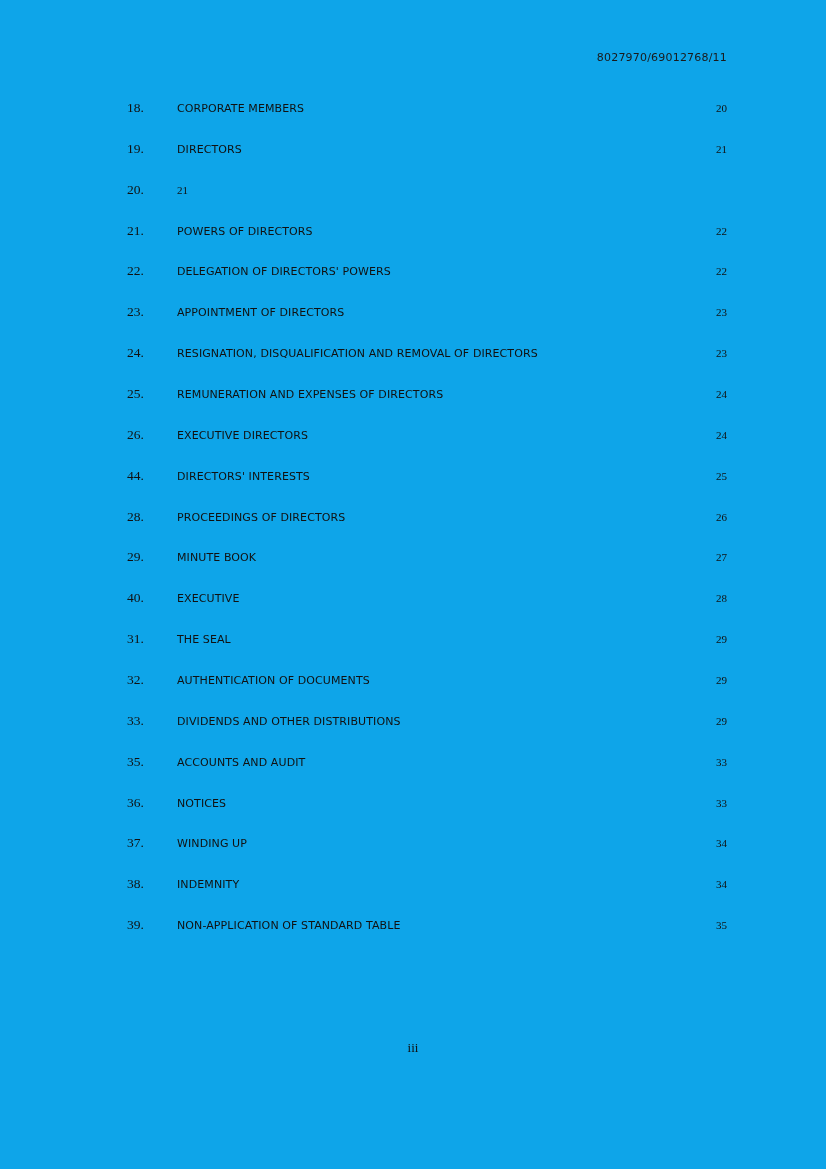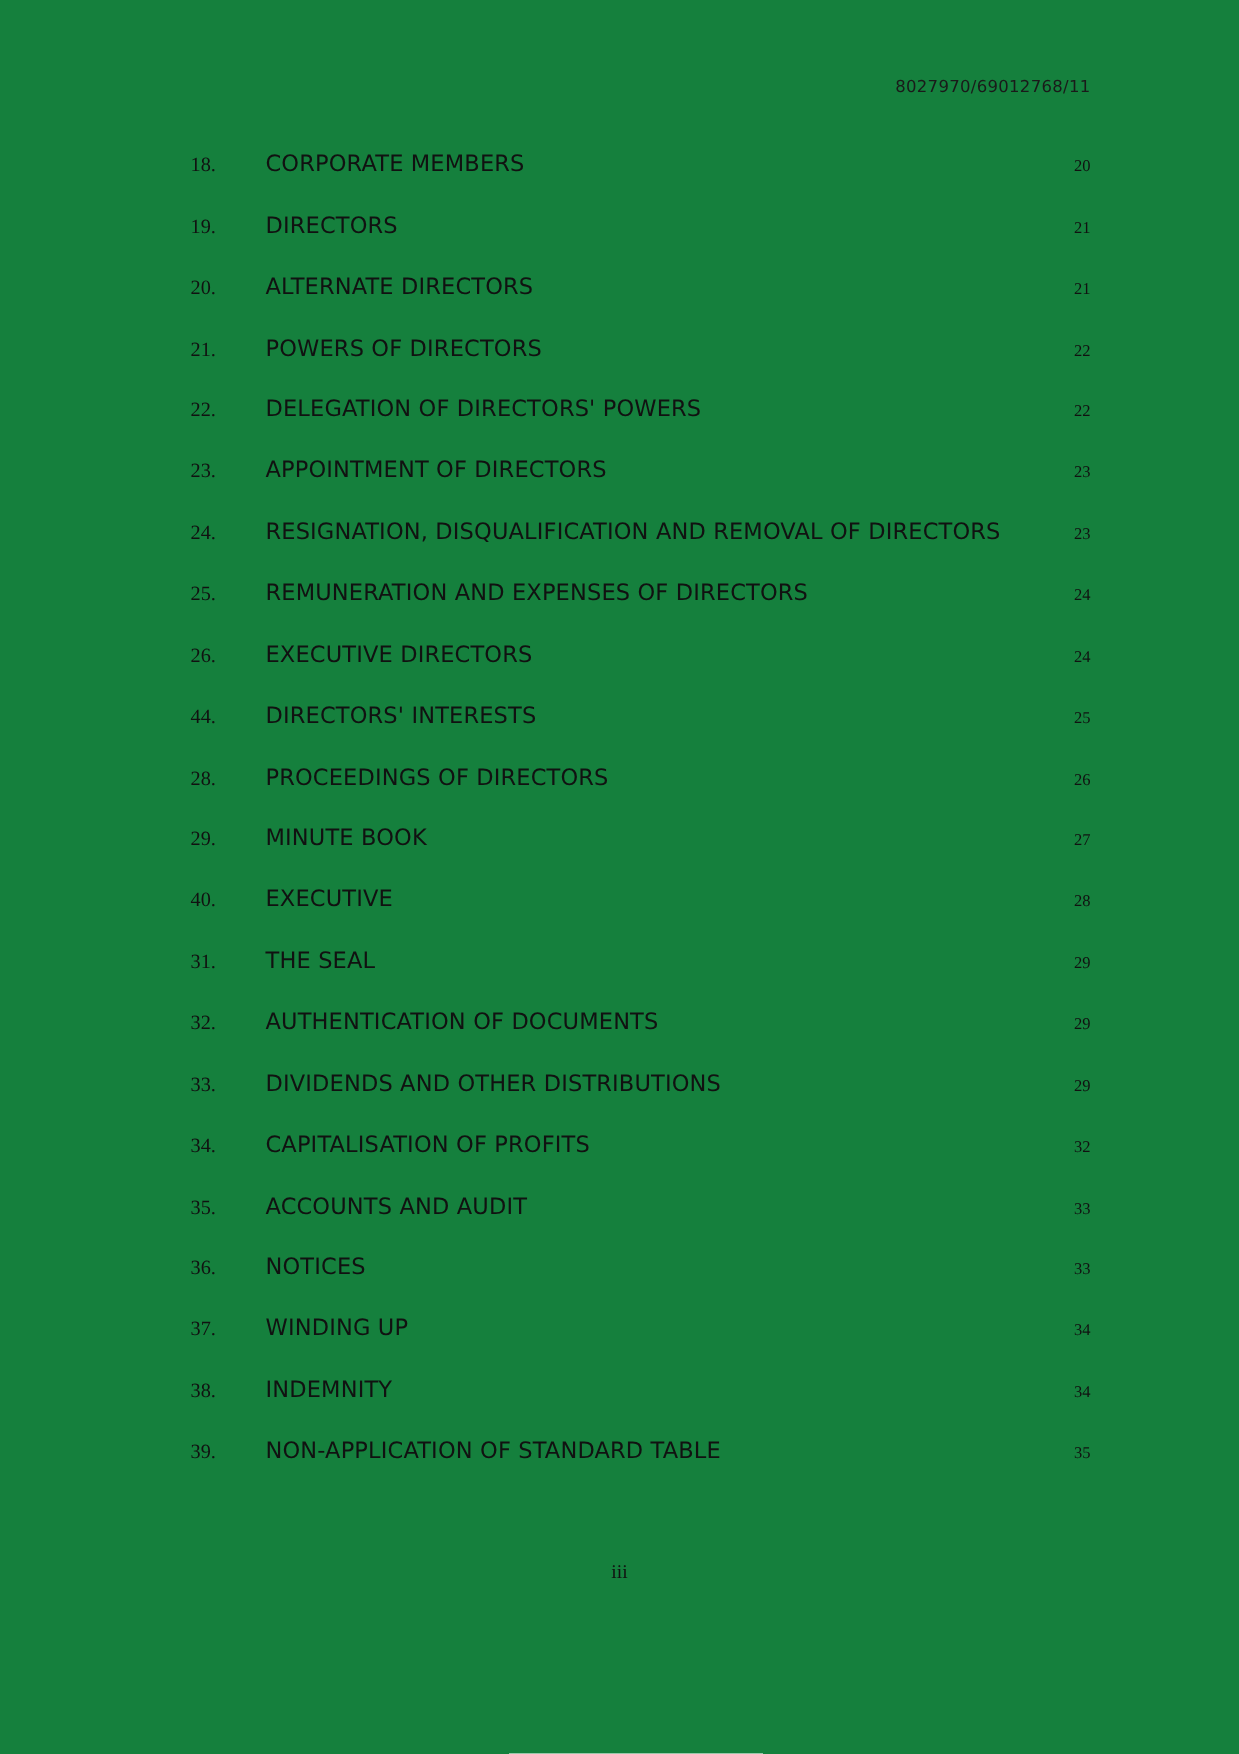--- a/index.html
+++ b/index.html
@@ -4,21 +4,21 @@
 <style>
   html, body {
     margin: 0;
     padding: 0;
     background: #ffffff;
   }
   .page {
     position: relative;
     width: 826px;
     height: 1169px;
-    background: #15803d;
+    background: #0ea5e9;
     overflow: hidden;
   }
   .header-ref {
     position: absolute;
     top: 51px;
     right: 99px;
     font-family: "DejaVu Sans", sans-serif;
     font-size: 11px;
     color: #1a1a1a;
     letter-spacing: 0.2px;
@@ -39,21 +39,21 @@
   .toc-row .num {
     width: 50px;
     flex: 0 0 50px;
     font-family: "Liberation Serif", serif;
     font-size: 13.5px;
     color: #111111;
   }
   .toc-row .title {
     flex: 1 1 auto;
     font-family: "DejaVu Sans", sans-serif;
-    font-size: 15px;
+    font-size: 11px;
     color: #111111;
     letter-spacing: 0.1px;
     white-space: nowrap;
   }
   .toc-row .pageno {
     flex: 0 0 auto;
     font-family: "Liberation Serif", serif;
     font-size: 11px;
     color: #111111;
     text-align: right;
@@ -82,21 +82,20 @@
       <span class="title">CORPORATE MEMBERS</span>
       <span class="pageno">20</span>
     </div>
       <div class="toc-row">
       <span class="num">19.</span>
       <span class="title">DIRECTORS</span>
       <span class="pageno">21</span>
     </div>
       <div class="toc-row">
       <span class="num">20.</span>
-      <span class="title">ALTERNATE DIRECTORS</span>
       <span class="pageno">21</span>
     </div>
       <div class="toc-row">
       <span class="num">21.</span>
       <span class="title">POWERS OF DIRECTORS</span>
       <span class="pageno">22</span>
     </div>
       <div class="toc-row">
       <span class="num">22.</span>
       <span class="title">DELEGATION OF DIRECTORS' POWERS</span>
@@ -151,25 +150,20 @@
       <span class="num">32.</span>
       <span class="title">AUTHENTICATION OF DOCUMENTS</span>
       <span class="pageno">29</span>
     </div>
       <div class="toc-row">
       <span class="num">33.</span>
       <span class="title">DIVIDENDS AND OTHER DISTRIBUTIONS</span>
       <span class="pageno">29</span>
     </div>
       <div class="toc-row">
-      <span class="num">34.</span>
-      <span class="title">CAPITALISATION OF PROFITS</span>
-      <span class="pageno">32</span>
-    </div>
-      <div class="toc-row">
       <span class="num">35.</span>
       <span class="title">ACCOUNTS AND AUDIT</span>
       <span class="pageno">33</span>
     </div>
       <div class="toc-row">
       <span class="num">36.</span>
       <span class="title">NOTICES</span>
       <span class="pageno">33</span>
     </div>
       <div class="toc-row">

